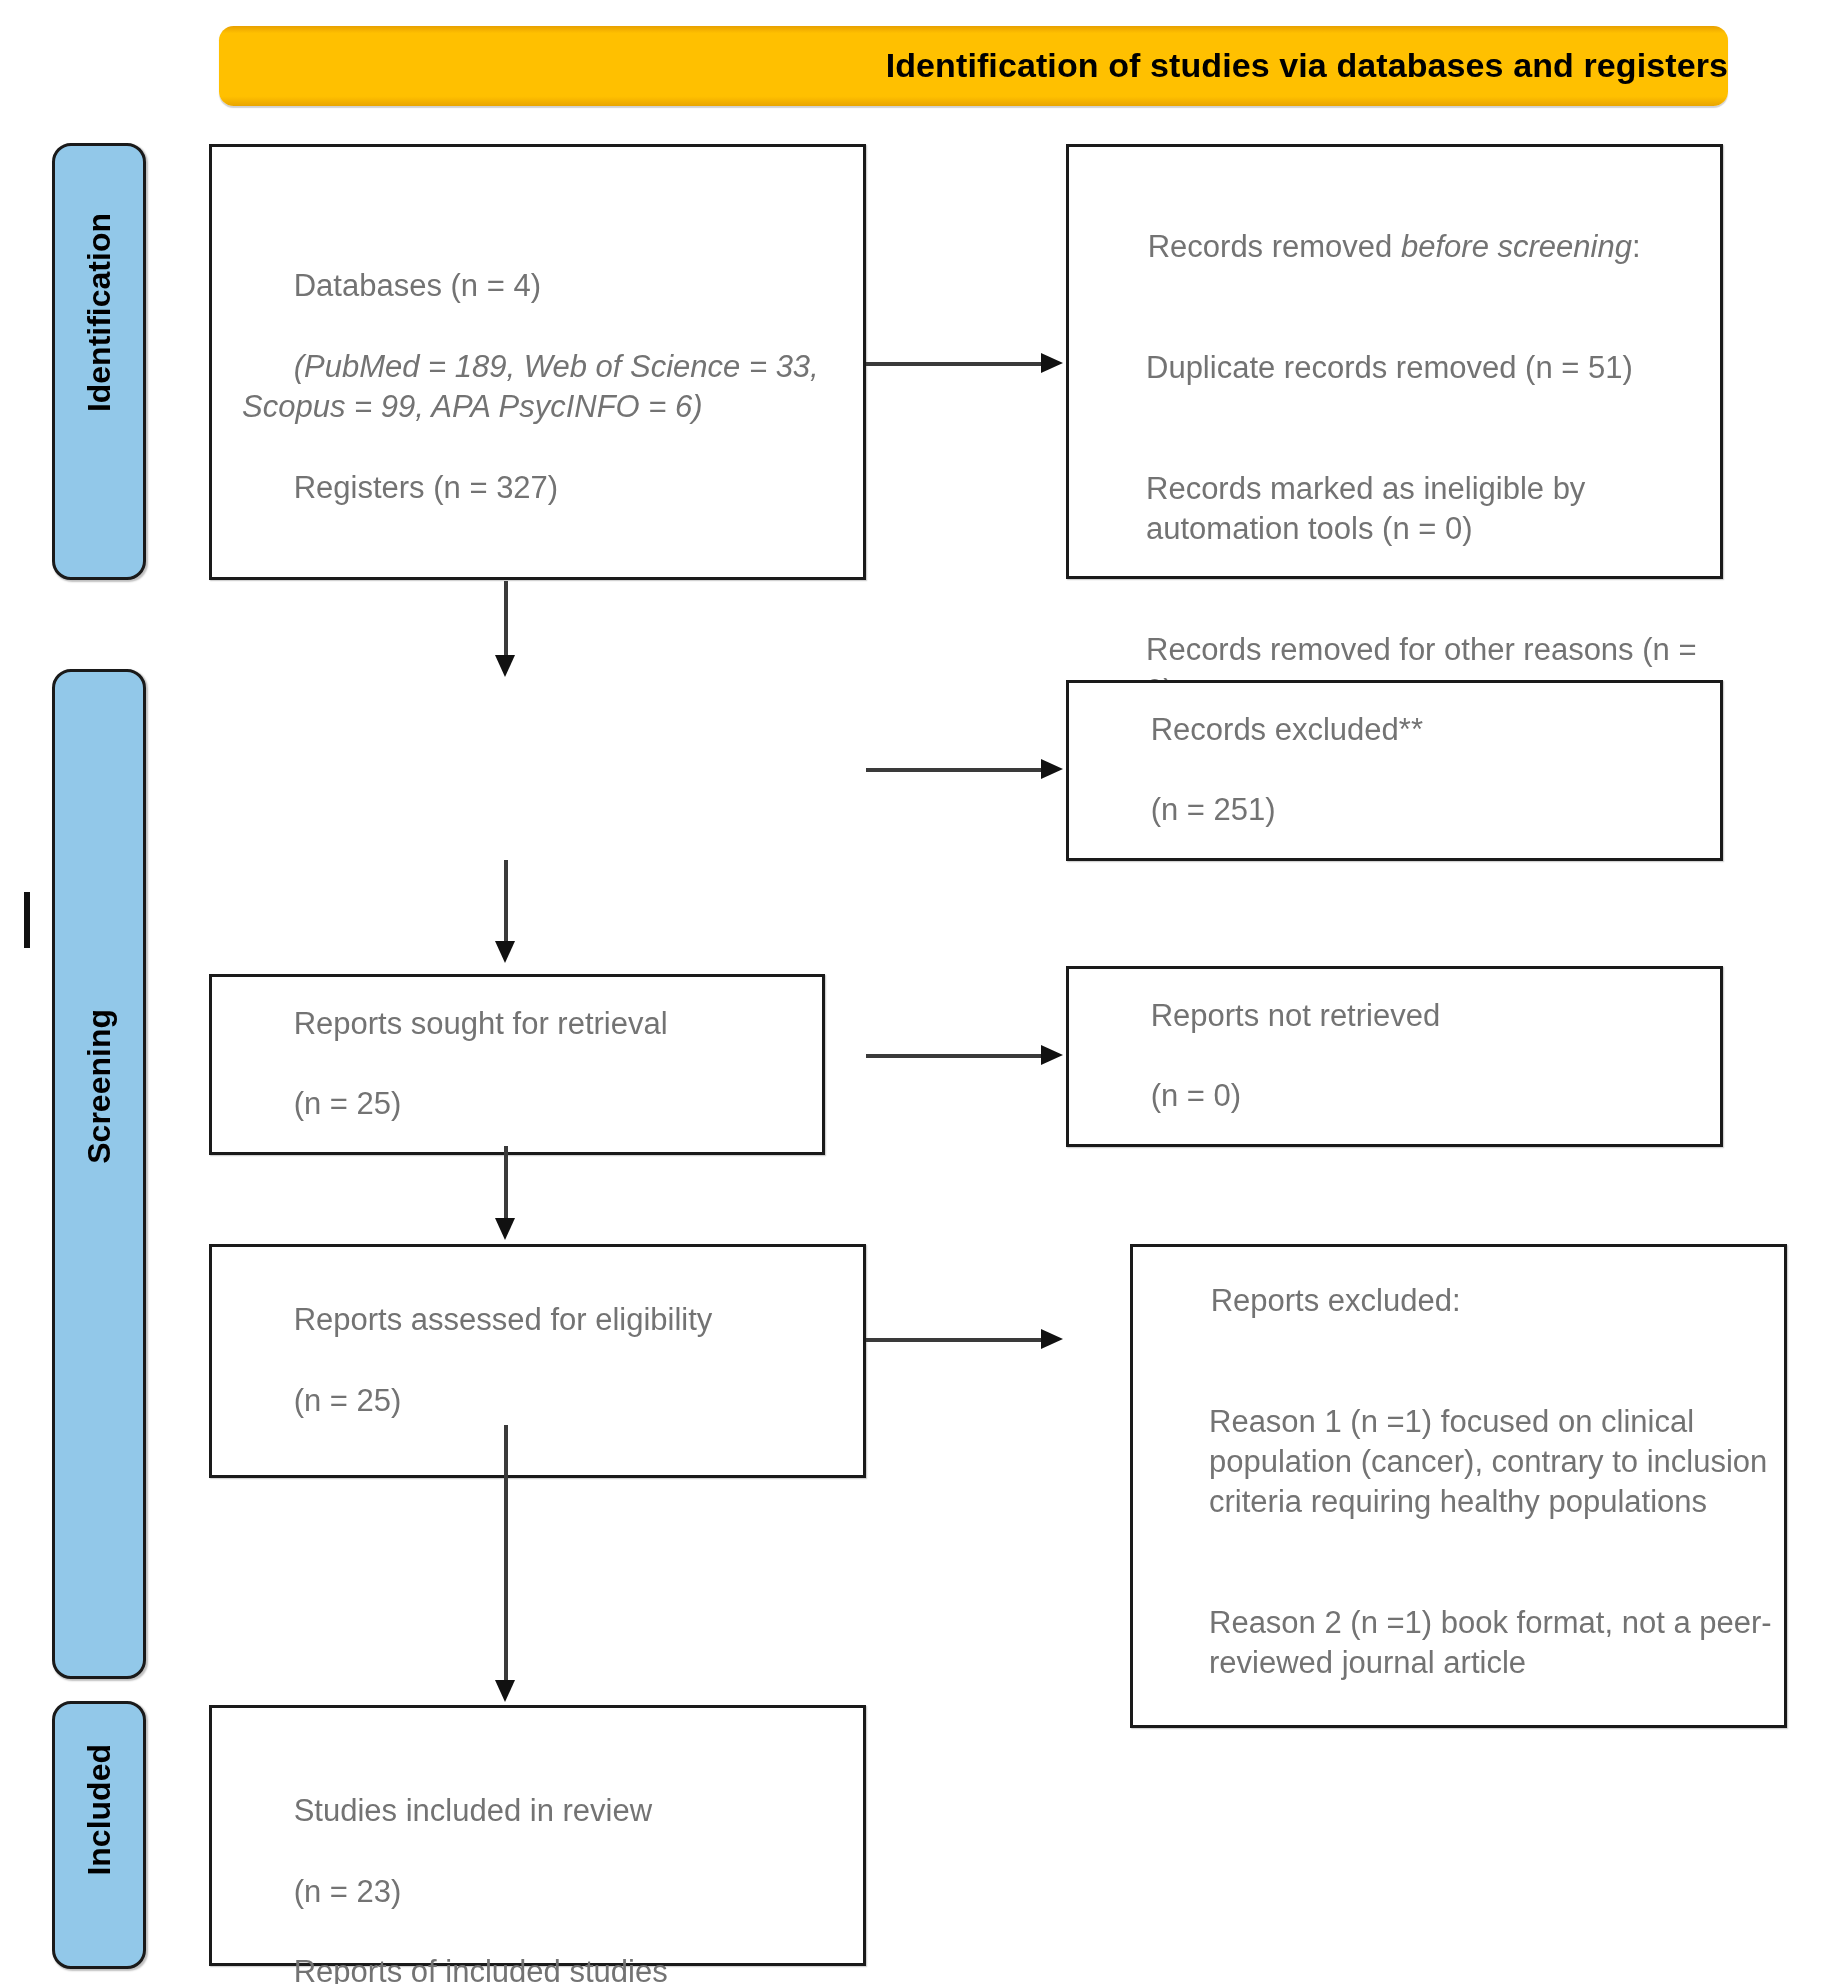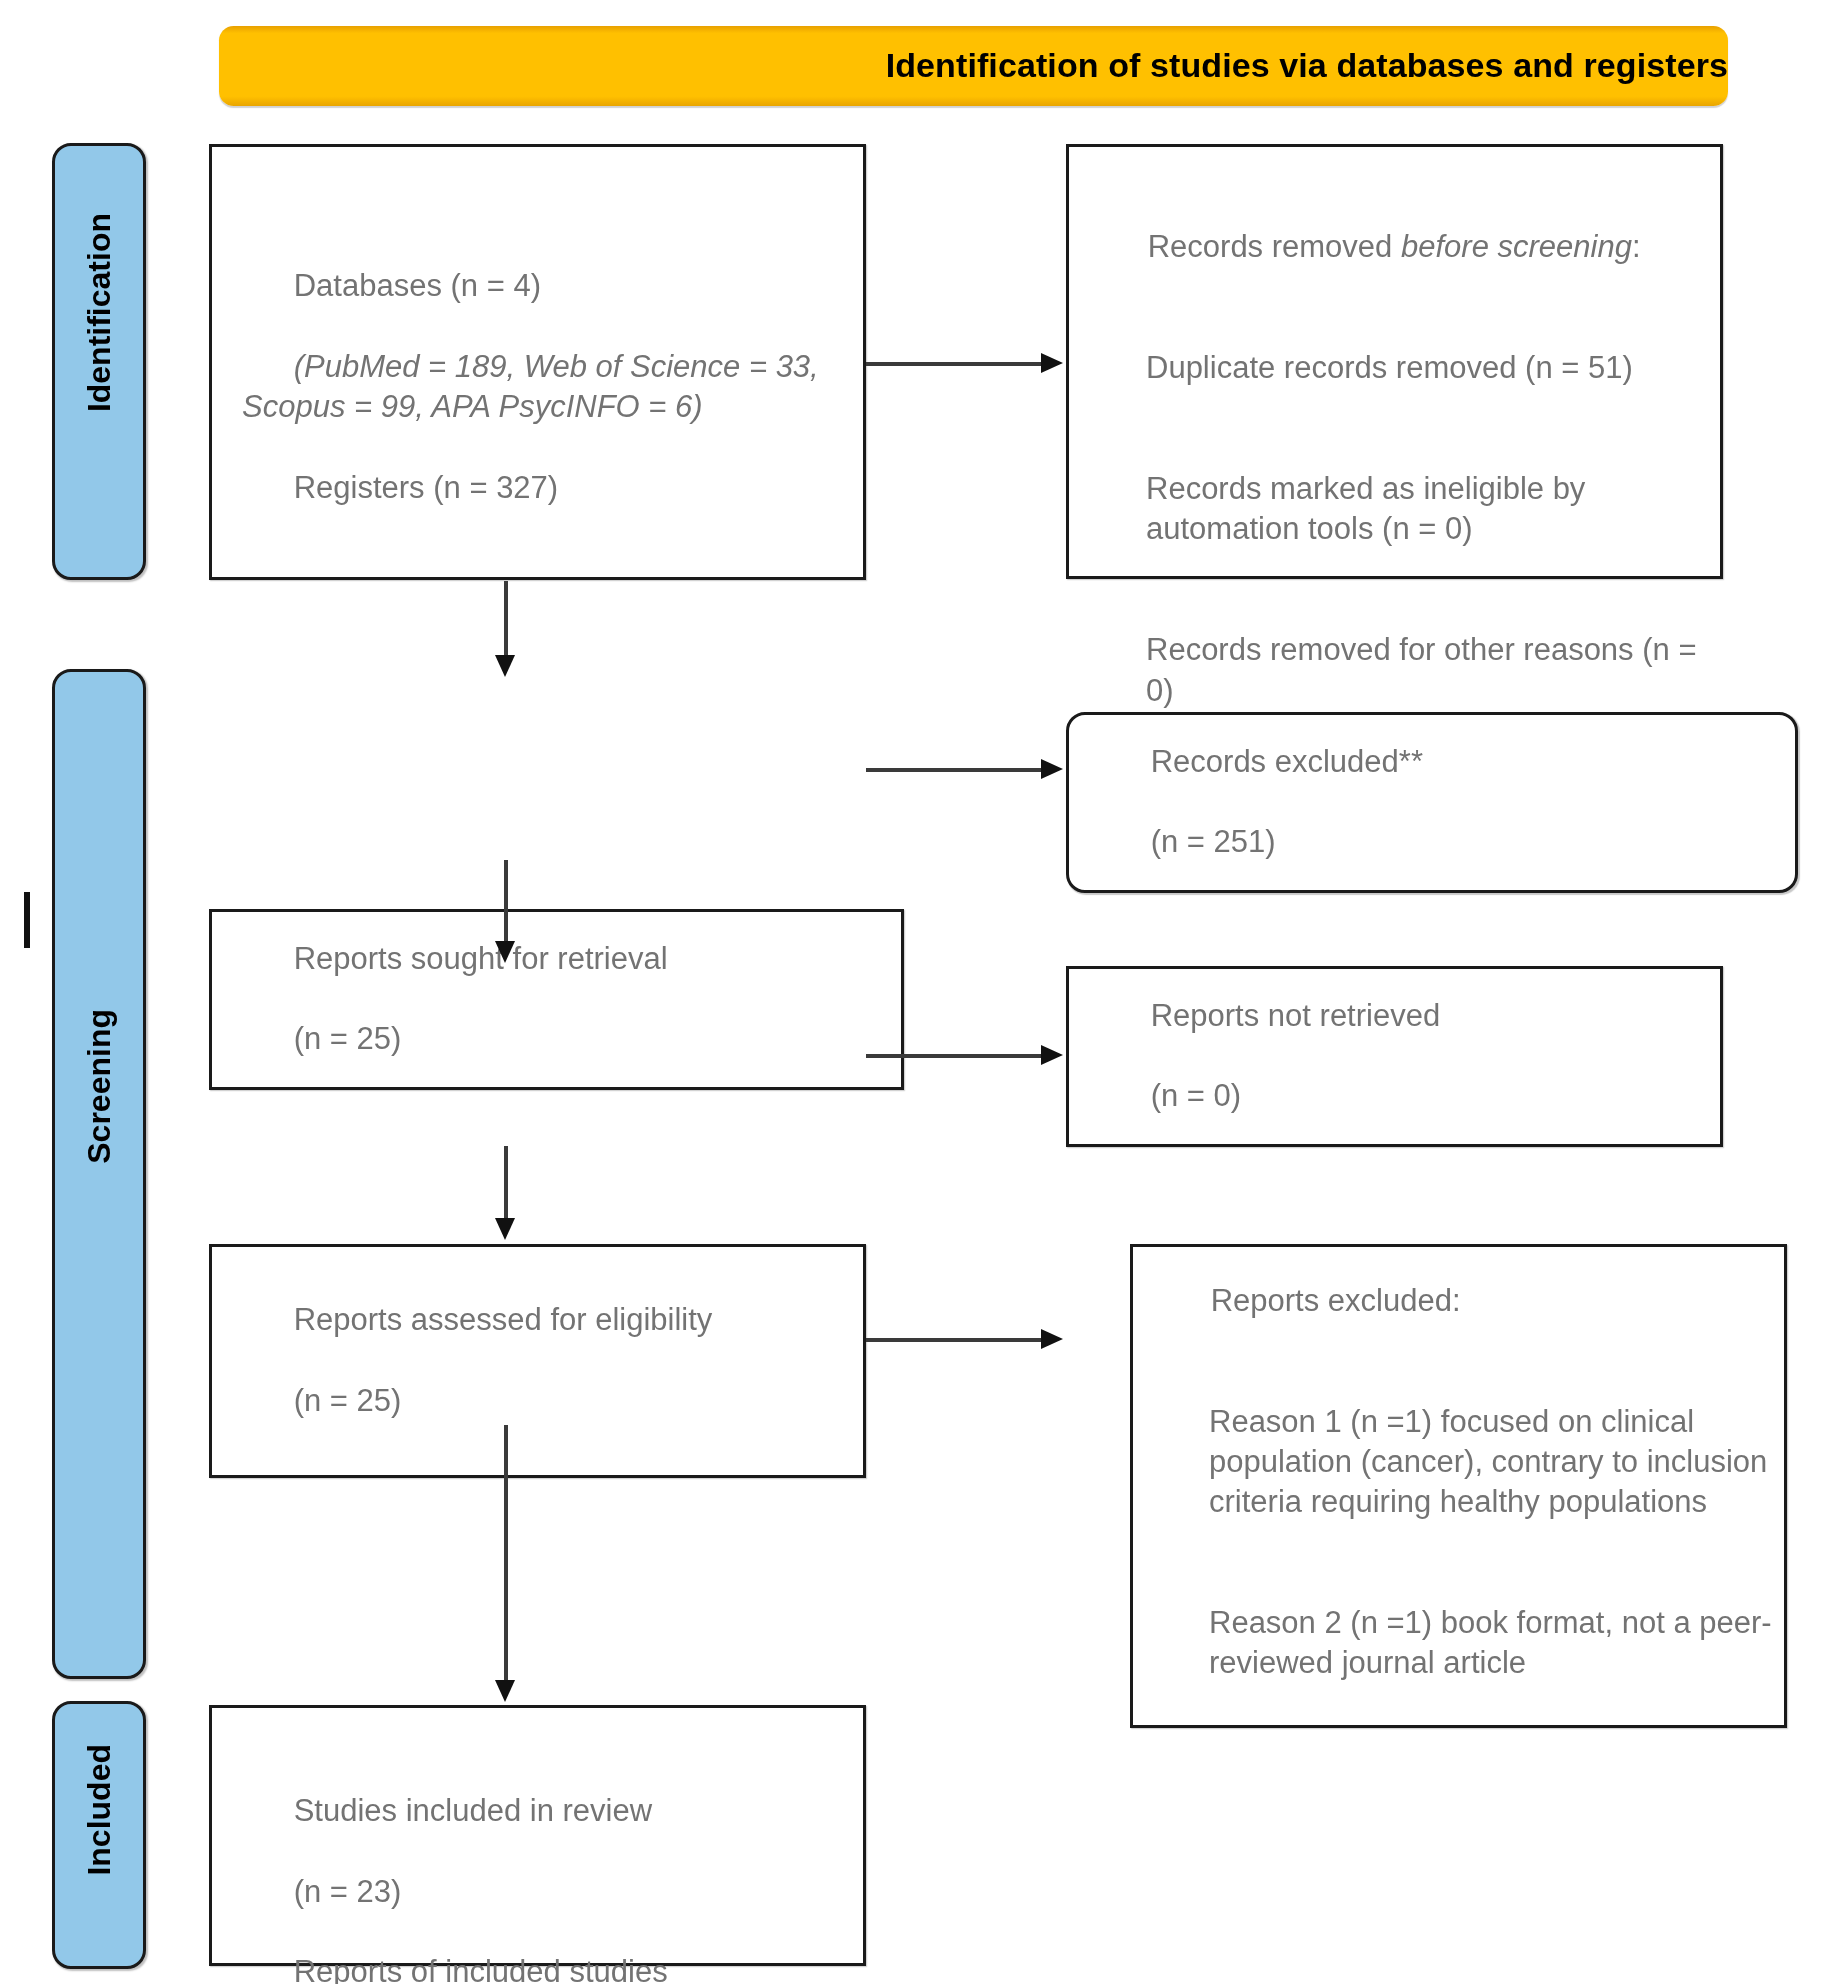--- a/index.html
+++ b/index.html
@@ -99,22 +99,22 @@
   .ital  { font-style: italic; }
   .indent-block {
     display: block;
     padding-left: 50px;
   }
 
   
   #box-databases        { left: 209px;  top: 144px;  width: 657px; height: 436px; }
   #box-removed-before   { left: 1066px; top: 144px;  width: 657px; height: 435px; }
   #box-records-screened { left: 209px;  top: 680px; width: 657px; height: 181px; }
-  #box-records-excluded { left: 1066px; top: 712px; width: 732px; height: 181px; border-radius: 19px; }
-  #box-reports-sought   { left: 209px;  top: 909px; width: 695px; height: 181px; }
+  #box-records-excluded { left: 1066px; top: 680px; width: 657px; height: 181px; }
+  #box-reports-sought   { left: 209px;  top: 974px; width: 616px; height: 181px; }
   #box-reports-not-ret  { left: 1066px; top: 966px; width: 657px; height: 181px; }
   #box-reports-assessed { left: 209px;  top: 1244px; width: 657px; height: 234px; }
   #box-reports-excluded { left: 1130px; top: 1244px; width: 657px; height: 484px; }
   #box-studies-included { left: 209px;  top: 1705px; width: 657px; height: 261px; }
 
   
   #box-databases .flow-box-text        { top: 79px; }
   #box-removed-before .flow-box-text   { top: 40px; left: 27px; right: 9px; }
   #box-reports-excluded .flow-box-text { top: -6.7px; left: 26px; right: 2.2px; }
   #box-studies-included .flow-box-text { top: 43px; }

